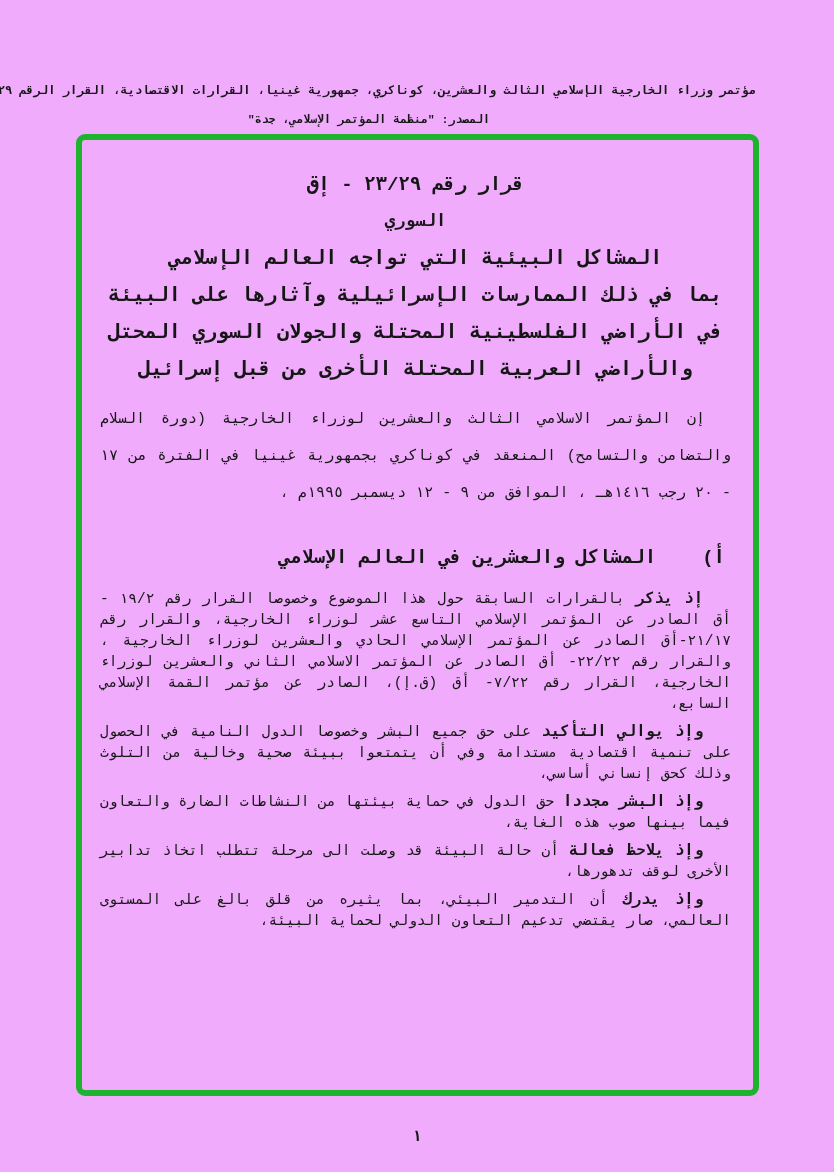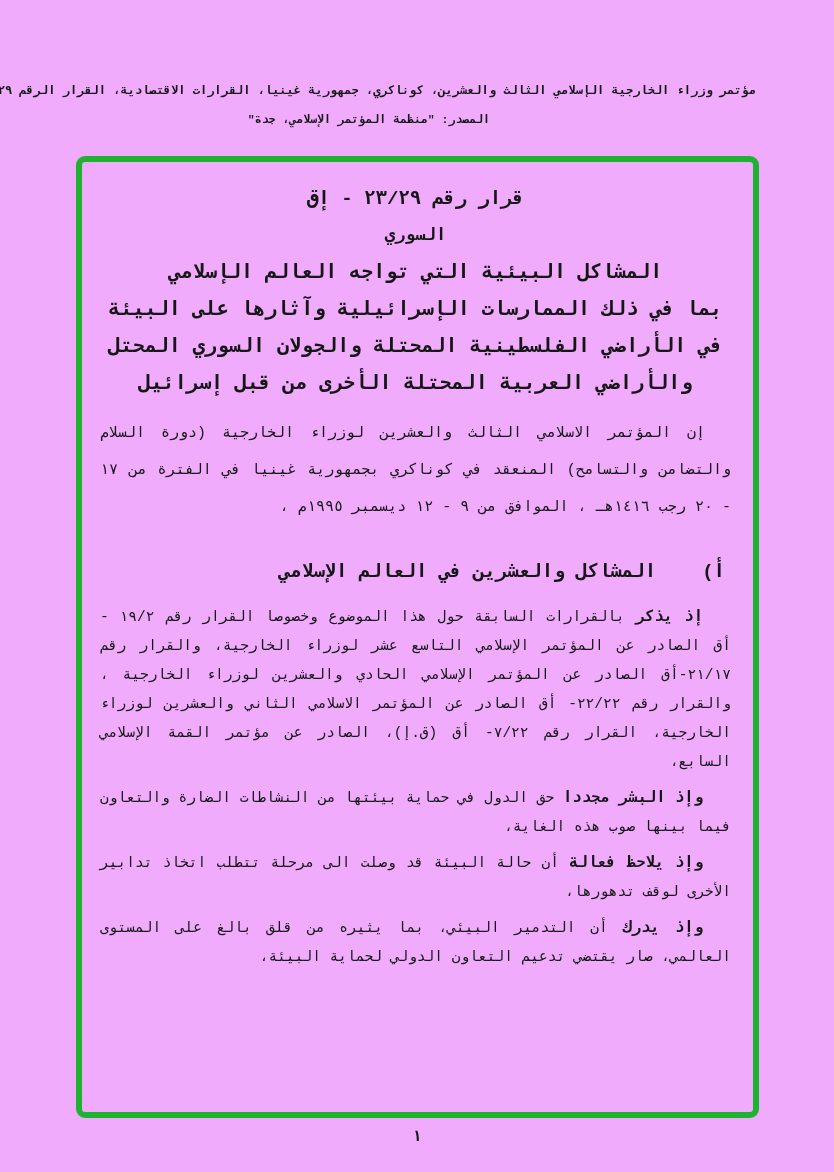--- a/index.html
+++ b/index.html
@@ -13,40 +13,40 @@
     position:absolute;top:83px;right:78px;left:60px;
     text-align:right;font-size:12px;font-weight:bold;white-space:nowrap;
     letter-spacing:-0.2px;
   }
   .hdr2{
     position:absolute;top:112px;right:344px;
     font-size:11.5px;font-weight:bold;white-space:nowrap;
   }
   
   .annot-box{
-    position:absolute;top:156px;right:75px;width:683px;height:962px;
+    position:absolute;top:134px;right:75px;width:683px;height:962px;
     box-sizing:border-box;border:6px solid #1eb32e;border-radius:9px;
-    padding:19px 20px 0 16px;background:transparent;
+    padding:27px 20px 0 16px;background:transparent;
   }
   .titles{text-align:center;font-weight:800;}
   .t1{font-size:19px;line-height:37px;}
   .t2{font-size:17px;line-height:36px;}
   .t3{font-size:20px;line-height:37px;letter-spacing:-0.2px;}
   .preamble{
     margin:13px 2px 0 2px;font-size:15px;line-height:37px;
     text-align:justify;text-indent:26px;
   }
   .section{
     margin:33px 8px 0 0;display:flex;align-items:baseline;
     font-weight:800;font-size:19px;
   }
   .section .marker{margin-left:46px;}
   .body-text{margin-top:20px;}
   .para{
-    margin:0 2px 7px 2px;font-size:14.5px;line-height:29px;
+    margin:0 2px 7px 2px;font-size:14.5px;line-height:21px;
     text-align:justify;text-indent:28px;
   }
   .para .lead{font-weight:800;font-size:15.5px;letter-spacing:0.5px;}
   .pagenum{
     position:absolute;bottom:26px;left:0;right:0;
     text-align:center;font-size:15px;font-weight:bold;
   }
 </style>
 </head>
 <body>
@@ -69,20 +69,21 @@
 
     <p class="preamble">إن المؤتمر الاسلامي الثالث والعشرين لوزراء الخارجية (دورة السلام والتضامن والتسامح) المنعقد في كوناكري بجمهورية غينيا في الفترة من ١٧ - ٢٠ رجب ١٤١٦هـ ، الموافق من ٩ - ١٢ ديسمبر ١٩٩٥م ،</p>
 
     <div class="section">
       <span class="marker">أ)</span>
       <span>المشاكل والعشرين في العالم الإسلامي</span>
     </div>
 
     <div class="body-text">
       <p class="para"><span class="lead">إذ يذكر</span><span> بالقرارات السابقة حول هذا الموضوع وخصوصا القرار رقم ١٩/٢ - أق الصادر عن المؤتمر الإسلامي التاسع عشر لوزراء الخارجية، والقرار رقم ٢١/١٧-أق الصادر عن المؤتمر الإسلامي الحادي والعشرين لوزراء الخارجية ، والقرار رقم ٢٢/٢٢- أق الصادر عن المؤتمر الاسلامي الثاني والعشرين لوزراء الخارجية، القرار رقم ٧/٢٢- أق (ق.إ)، الصادر عن مؤتمر القمة الإسلامي السابع،</span></p>
+      <p class="para"><span class="lead">وإذ يوالي التأكيد</span><span> على حق جميع البشر وخصوصا الدول النامية في الحصول على تنمية اقتصادية مستدامة وفي أن يتمتعوا ببيئة صحية وخالية من التلوث وذلك كحق إنساني أساسي،</span></p>
       <p class="para"><span class="lead">وإذ البشر مجددا</span><span> حق الدول في حماية بيئتها من النشاطات الضارة والتعاون فيما بينها صوب هذه الغاية،</span></p>
       <p class="para"><span class="lead">وإذ يلاحظ فعالة</span><span> أن حالة البيئة قد وصلت الى مرحلة تتطلب اتخاذ تدابير الأخرى لوقف تدهورها،</span></p>
       <p class="para"><span class="lead">وإذ يدرك</span><span> أن التدمير البيئي، بما يثيره من قلق بالغ على المستوى العالمي، صار يقتضي تدعيم التعاون الدولي لحماية البيئة،</span></p>
     </div>
 
   </div>
 
   <div class="pagenum">١</div>
 
 </div>

